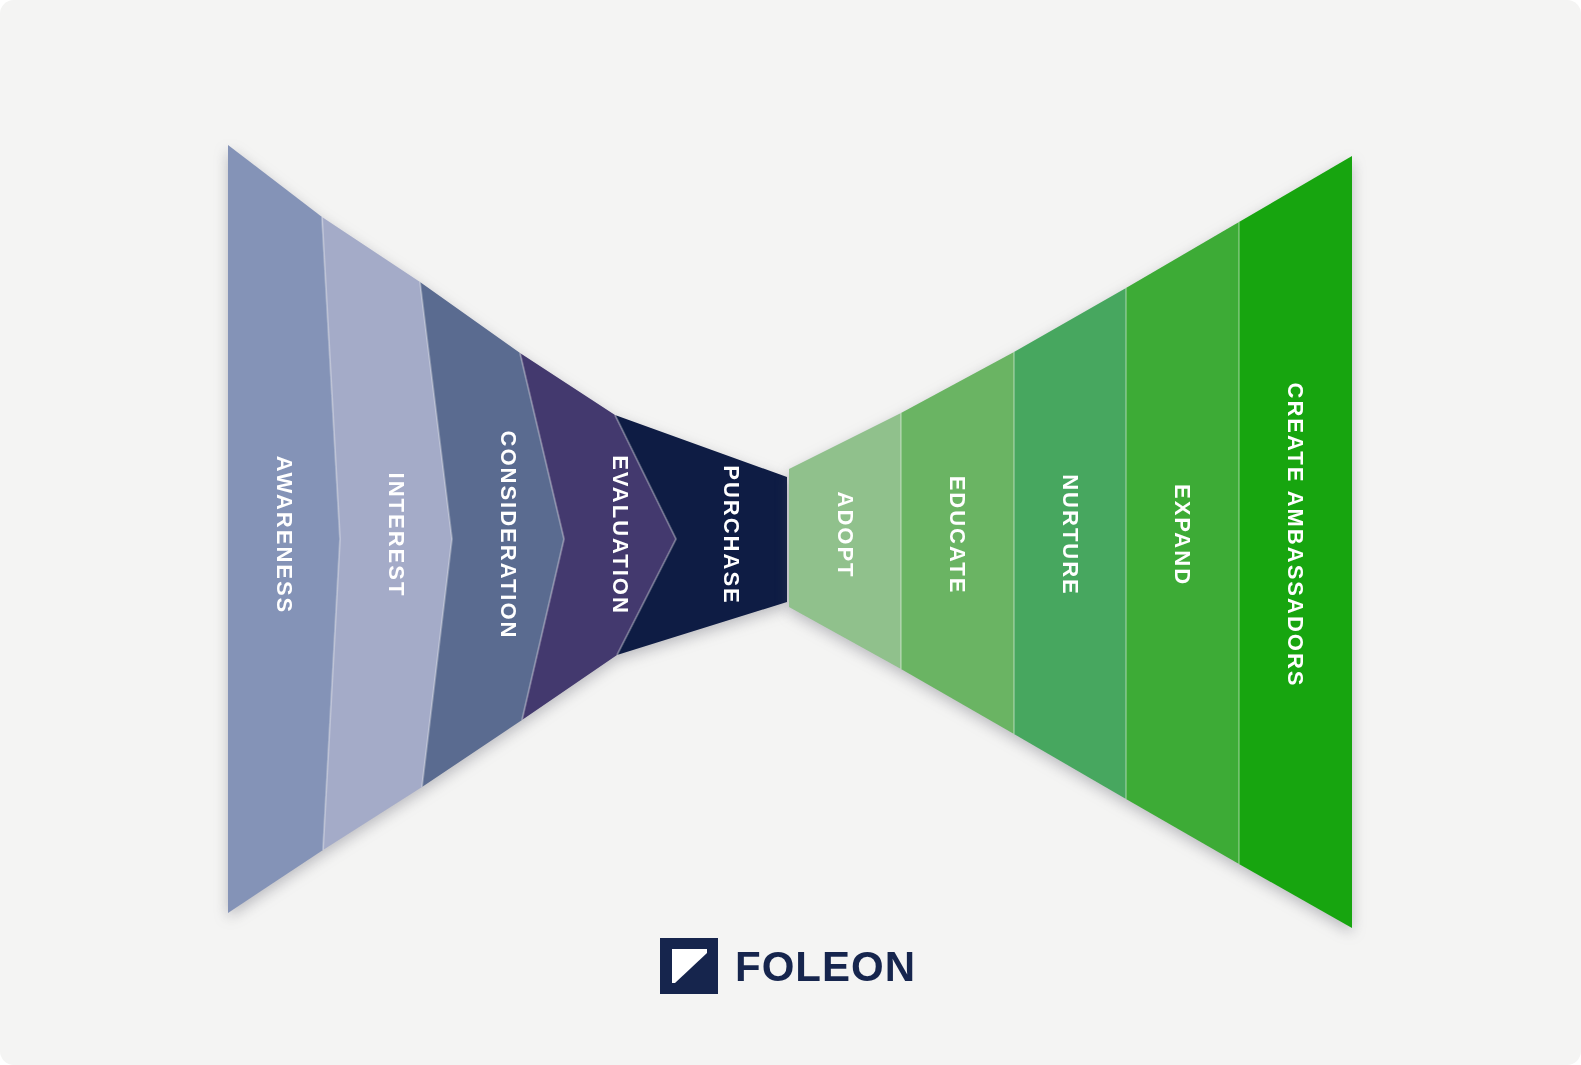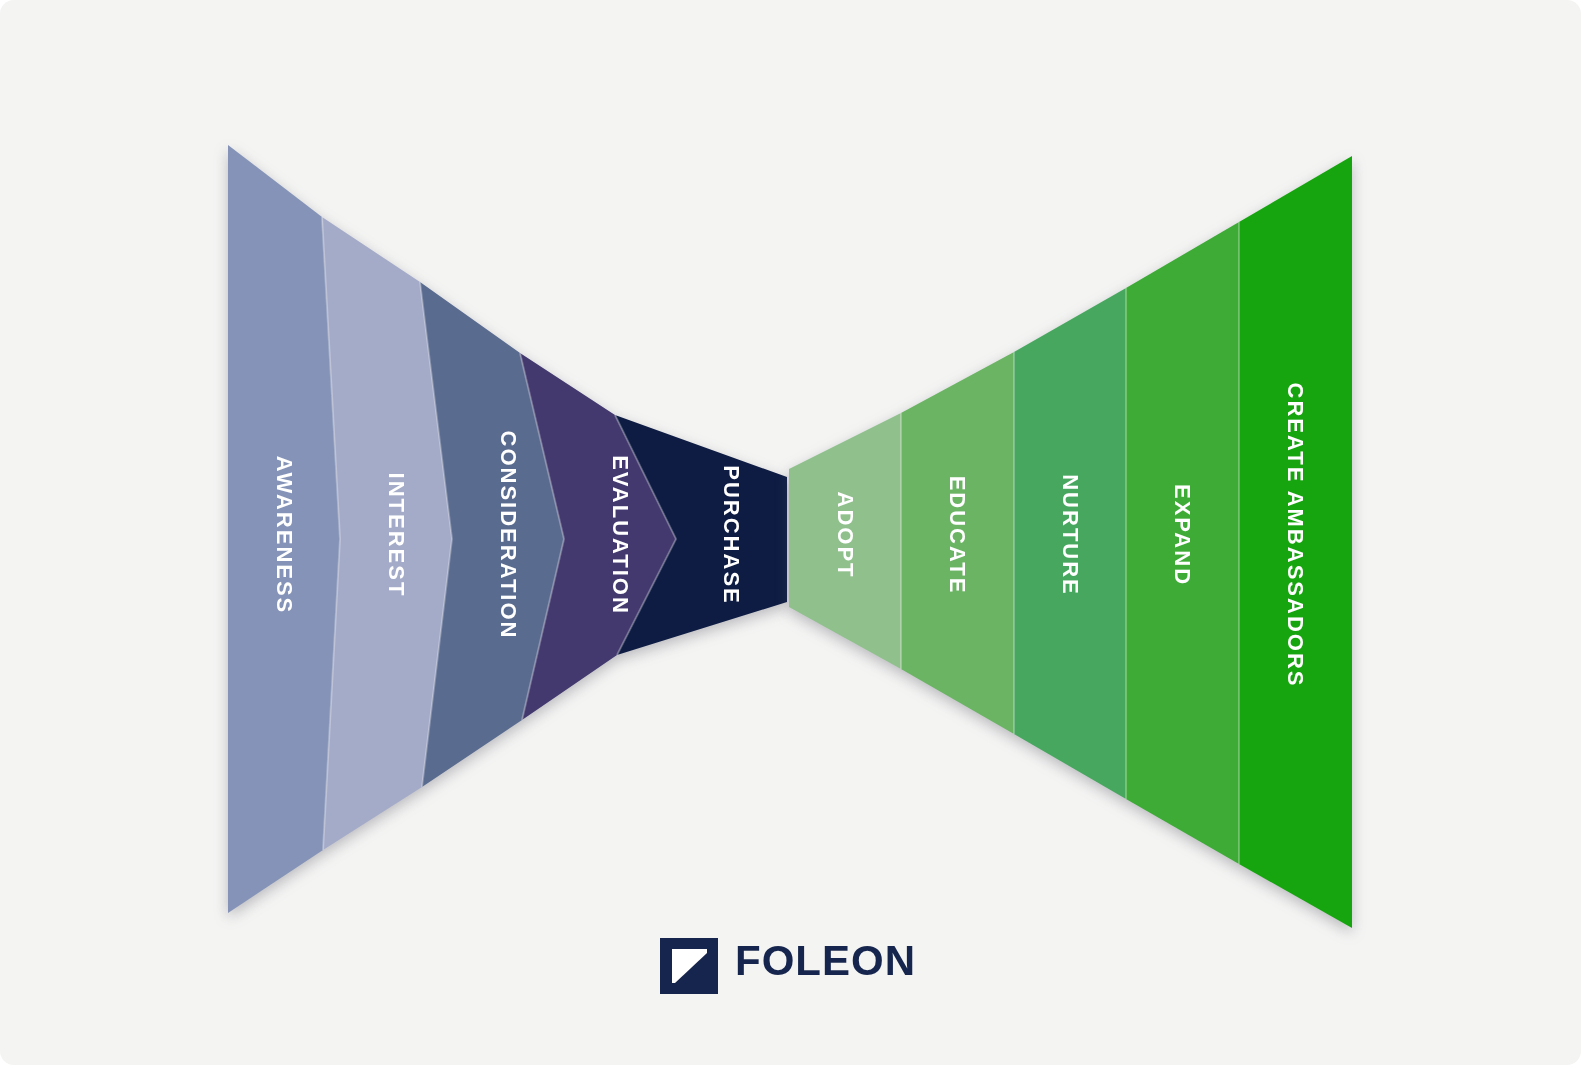--- a/index.html
+++ b/index.html
@@ -34,21 +34,21 @@
   .divider-line {
     fill: none;
     stroke: rgba(255, 255, 255, 0.28);
     stroke-width: 2;
   }
   .footer {
     position: absolute;
     left: 660px;
     top: 938px;
     display: flex;
-    align-items: flex-start;
+    align-items: center;
     gap: 17px;
   }
   .brand-text {
     color: #16254d;
     font-weight: 800;
     font-size: 42px;
     letter-spacing: 1px;
     line-height: 1;
     padding-top: 2px;
   }

